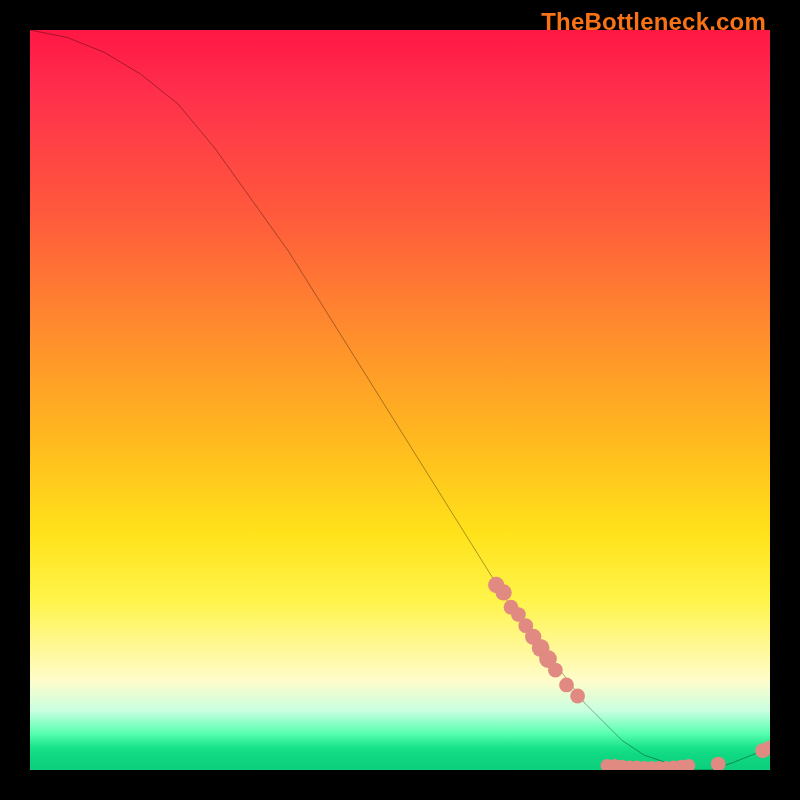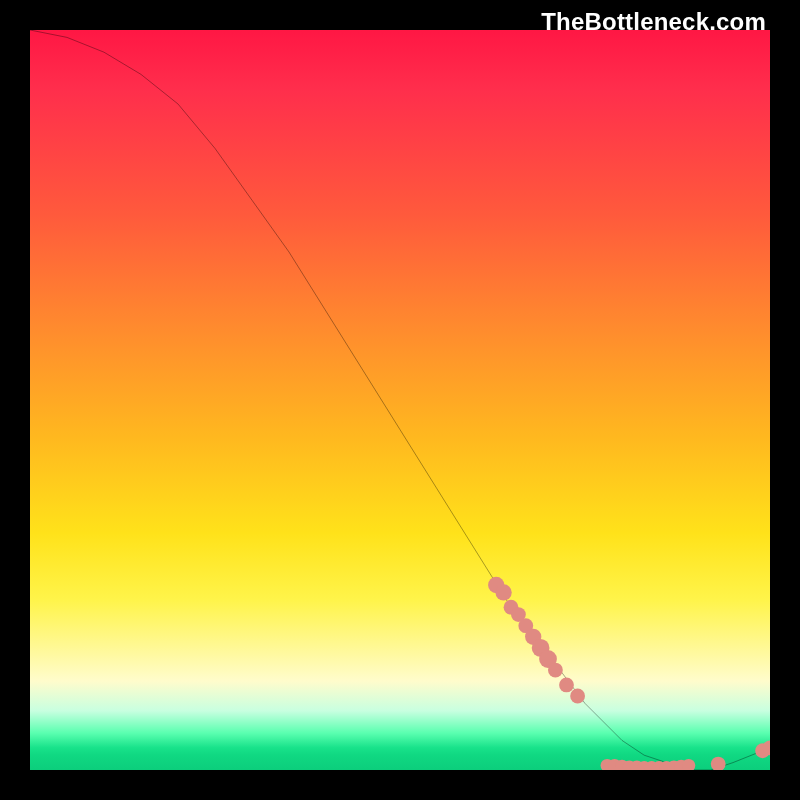--- a/index.html
+++ b/index.html
@@ -44,21 +44,21 @@
       #0cce7c 100%
     );
   }
   .watermark {
     position: absolute;
     top: 8px;
     right: 34px;
     font-family: Arial, Helvetica, sans-serif;
     font-size: 24px;
     font-weight: 600;
-    color: #ffffff;
+    color: #f97316;
     letter-spacing: 0.2px;
     user-select: none;
   }
   svg.curve {
     position: absolute;
     inset: 0;
     width: 100%;
     height: 100%;
   }
 </style>

